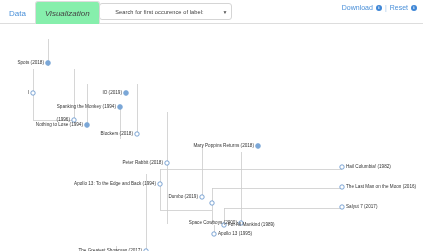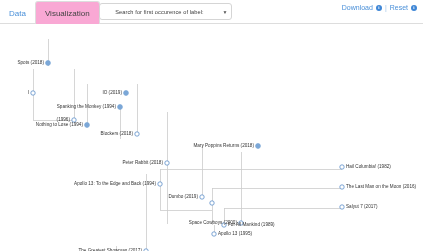--- a/index.html
+++ b/index.html
@@ -27,25 +27,26 @@
     padding: 5px 9px 5px 9px;
     line-height: 10px;
     height: 24px;
     display: flex; align-items: flex-end;
     white-space: nowrap;
     cursor: pointer;
   }
   .tab-inactive { color: #4a90d9; }
   .tab-active {
     color: #444444;
-    background: #f9a8d4;
+    background: #86efac;
     border: 1px solid #dddddd;
     border-bottom: 1px solid #ffffff;
     border-radius: 3px 3px 0 0;
     margin-bottom: -1px;
+    font-style: italic;
   }
 
   .search-box {
     position: absolute;
     left: 99px; top: 3px;
     width: 133px; height: 17px;
     border: 1px solid #d5d5d5;
     border-radius: 3px;
     background: #ffffff;
     display: flex; align-items: center;

